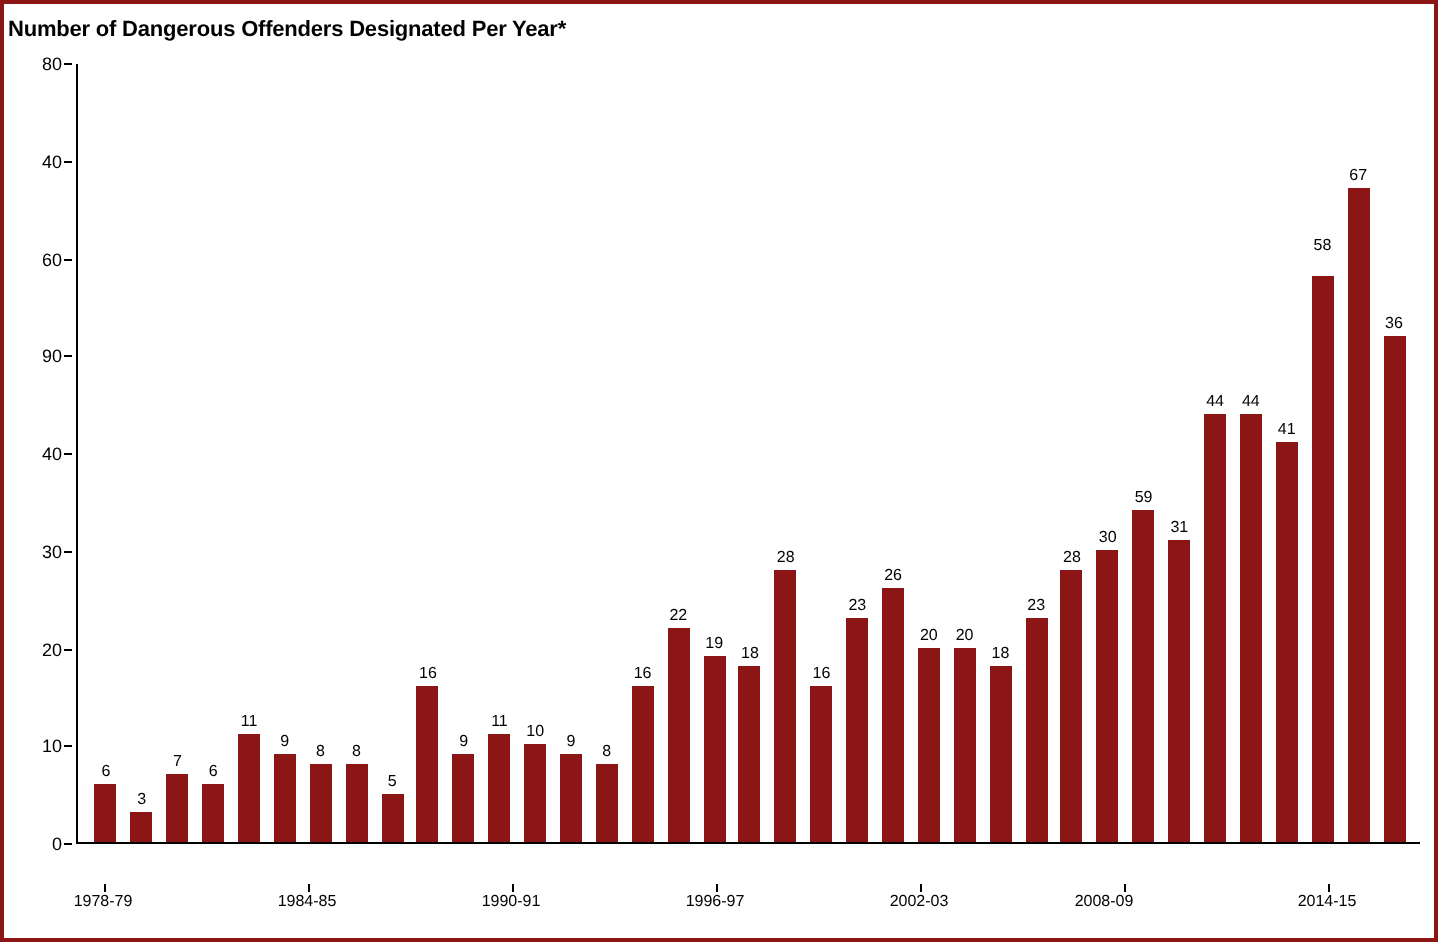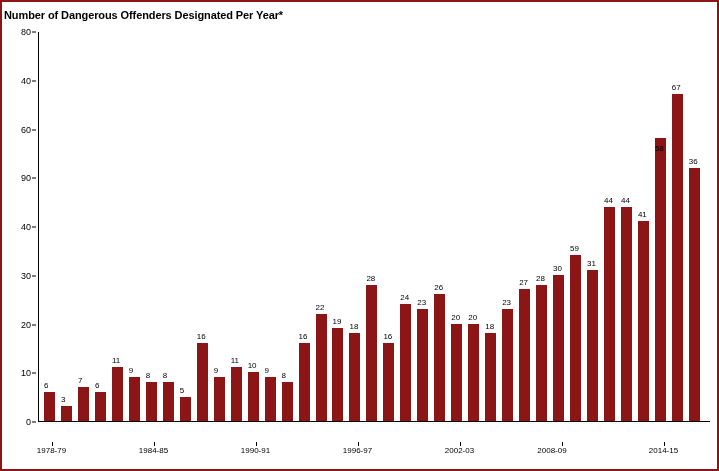--- a/index.html
+++ b/index.html
@@ -51,21 +51,21 @@
     padding: 0 4px 0 5px;
     box-sizing: border-box;
   }
   .bar-wrap {
     position: relative;
     flex: 1 1 0;
     height: 100%;
     display: flex;
     flex-direction: column;
     justify-content: flex-end;
-    align-items: flex-start;
+    align-items: center;
   }
   .bar {
     width: 11px;
     background: #8c1515;
   }
   .bar-label {
     position: absolute;
     font-size: 8px;
     color: #000000;
     line-height: 9px;
@@ -228,24 +228,20 @@
         </div>
         <div class="bar-wrap">
           <div class="bar-label" style="bottom: 138.5px;">28</div>
           <div class="bar" style="height: 136.5px; background: rgb(140, 21, 21);"></div>
         </div>
         <div class="bar-wrap">
           <div class="bar-label" style="bottom: 80px;">16</div>
           <div class="bar" style="height: 78px; background: rgb(140, 21, 21);"></div>
         </div>
         <div class="bar-wrap">
-          <div class="bar-label" style="bottom: 119px;">24</div>
-          <div class="bar" style="height: 117px; background: rgb(140, 21, 21);"></div>
-        </div>
-        <div class="bar-wrap">
           <div class="bar-label" style="bottom: 114.125px;">23</div>
           <div class="bar" style="height: 112.125px; background: rgb(140, 21, 21);"></div>
         </div>
         <div class="bar-wrap">
           <div class="bar-label" style="bottom: 128.75px;">26</div>
           <div class="bar" style="height: 126.75px; background: rgb(140, 21, 21);"></div>
         </div>
         <div class="bar-wrap">
           <div class="bar-label" style="bottom: 99.5px;">20</div>
           <div class="bar" style="height: 97.5px; background: rgb(140, 21, 21);"></div>
@@ -256,24 +252,20 @@
         </div>
         <div class="bar-wrap">
           <div class="bar-label" style="bottom: 89.75px;">18</div>
           <div class="bar" style="height: 87.75px; background: rgb(140, 21, 21);"></div>
         </div>
         <div class="bar-wrap">
           <div class="bar-label" style="bottom: 114.125px;">23</div>
           <div class="bar" style="height: 112.125px; background: rgb(140, 21, 21);"></div>
         </div>
         <div class="bar-wrap">
-          <div class="bar-label" style="bottom: 133.625px;">27</div>
-          <div class="bar" style="height: 131.625px; background: rgb(140, 21, 21);"></div>
-        </div>
-        <div class="bar-wrap">
           <div class="bar-label" style="bottom: 138.5px;">28</div>
           <div class="bar" style="height: 136.5px; background: rgb(140, 21, 21);"></div>
         </div>
         <div class="bar-wrap">
           <div class="bar-label" style="bottom: 148.25px;">30</div>
           <div class="bar" style="height: 146.25px; background: rgb(140, 21, 21);"></div>
         </div>
         <div class="bar-wrap">
           <div class="bar-label" style="bottom: 167.75px;">59</div>
           <div class="bar" style="height: 165.75px; background: rgb(140, 21, 21);"></div>
@@ -288,21 +280,21 @@
         </div>
         <div class="bar-wrap">
           <div class="bar-label" style="bottom: 216.5px;">44</div>
           <div class="bar" style="height: 214.5px; background: rgb(140, 21, 21);"></div>
         </div>
         <div class="bar-wrap">
           <div class="bar-label" style="bottom: 201.875px;">41</div>
           <div class="bar" style="height: 199.875px; background: rgb(140, 21, 21);"></div>
         </div>
         <div class="bar-wrap">
-          <div class="bar-label" style="bottom: 268px;">58</div>
+          <div class="bar-label" style="bottom: 294px;">58</div>
           <div class="bar" style="height: 282.75px; background: rgb(140, 21, 21);"></div>
         </div>
         <div class="bar-wrap">
           <div class="bar-label" style="bottom: 328.625px;">67</div>
           <div class="bar" style="height: 326.625px; background: rgb(140, 21, 21);"></div>
         </div>
         <div class="bar-wrap">
           <div class="bar-label" style="bottom: 255.5px;">36</div>
           <div class="bar" style="height: 253.5px; background: rgb(140, 21, 21);"></div>
         </div>

